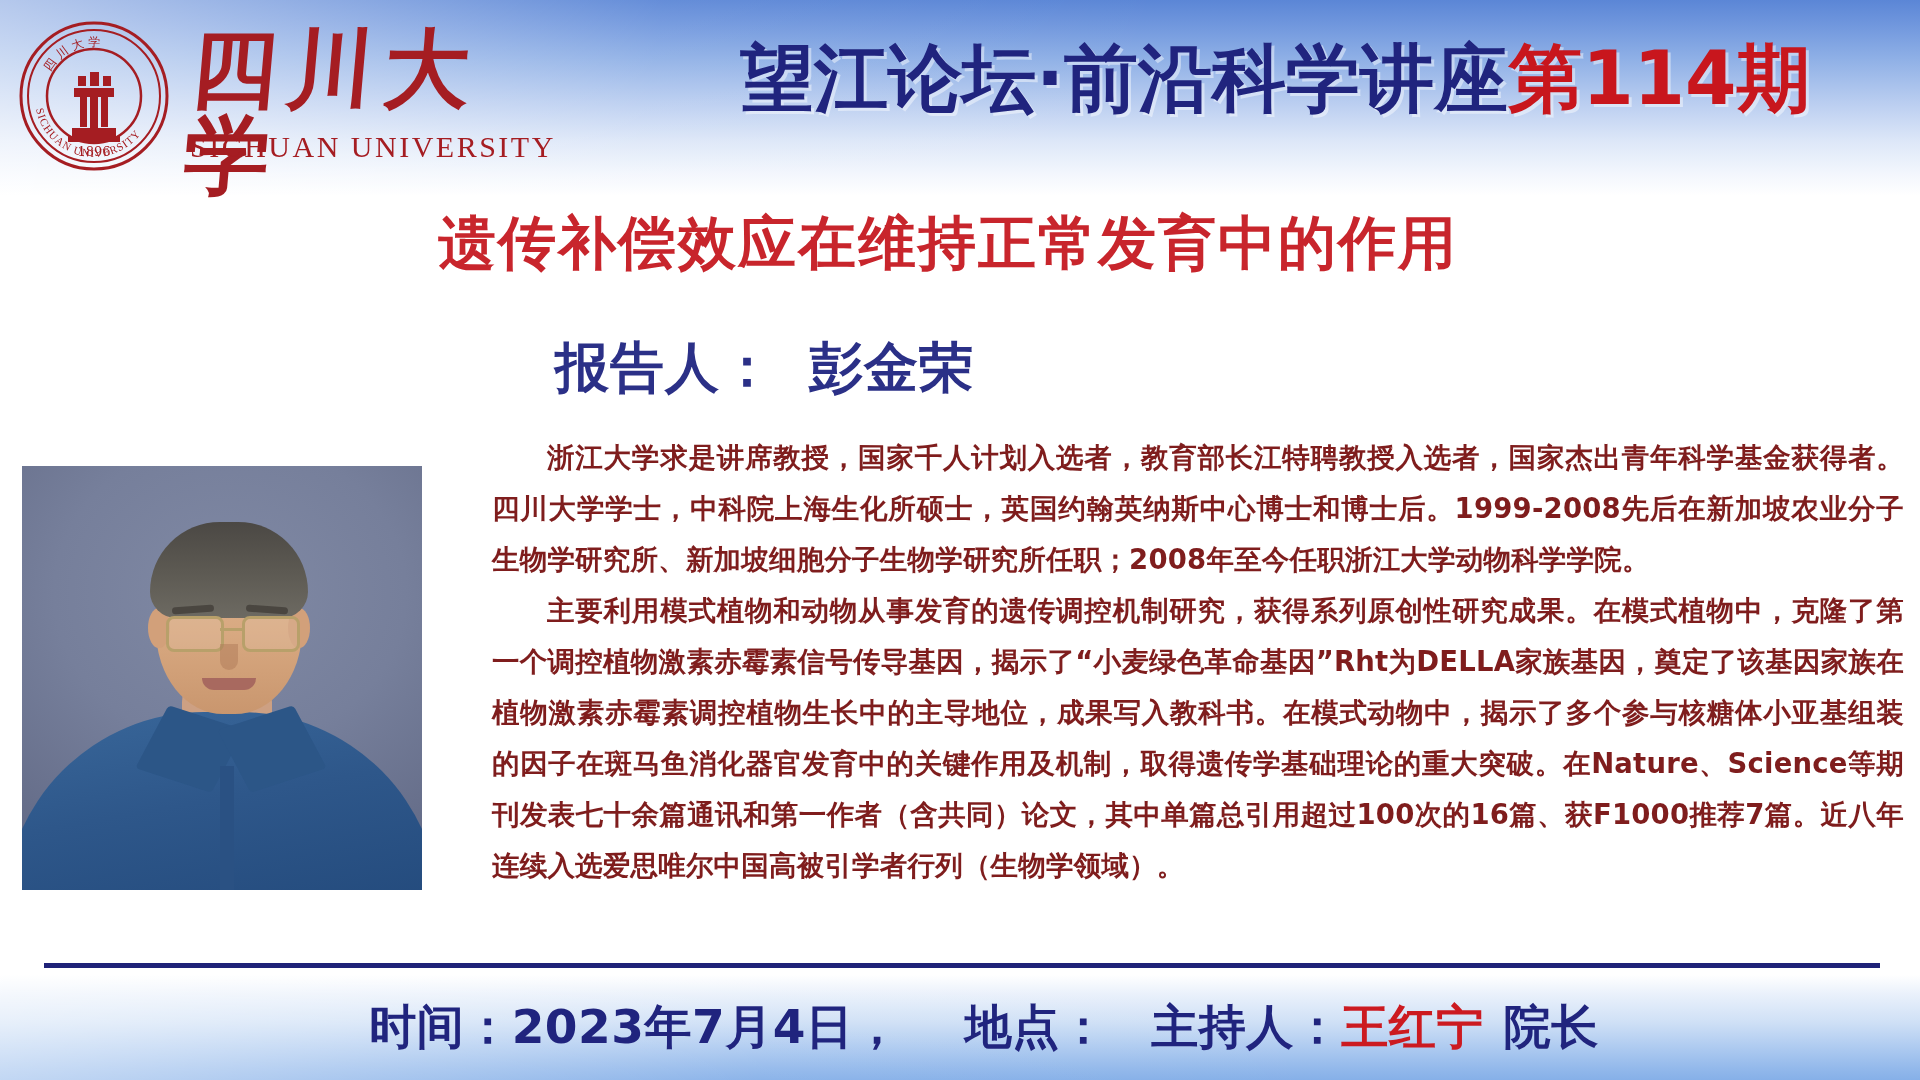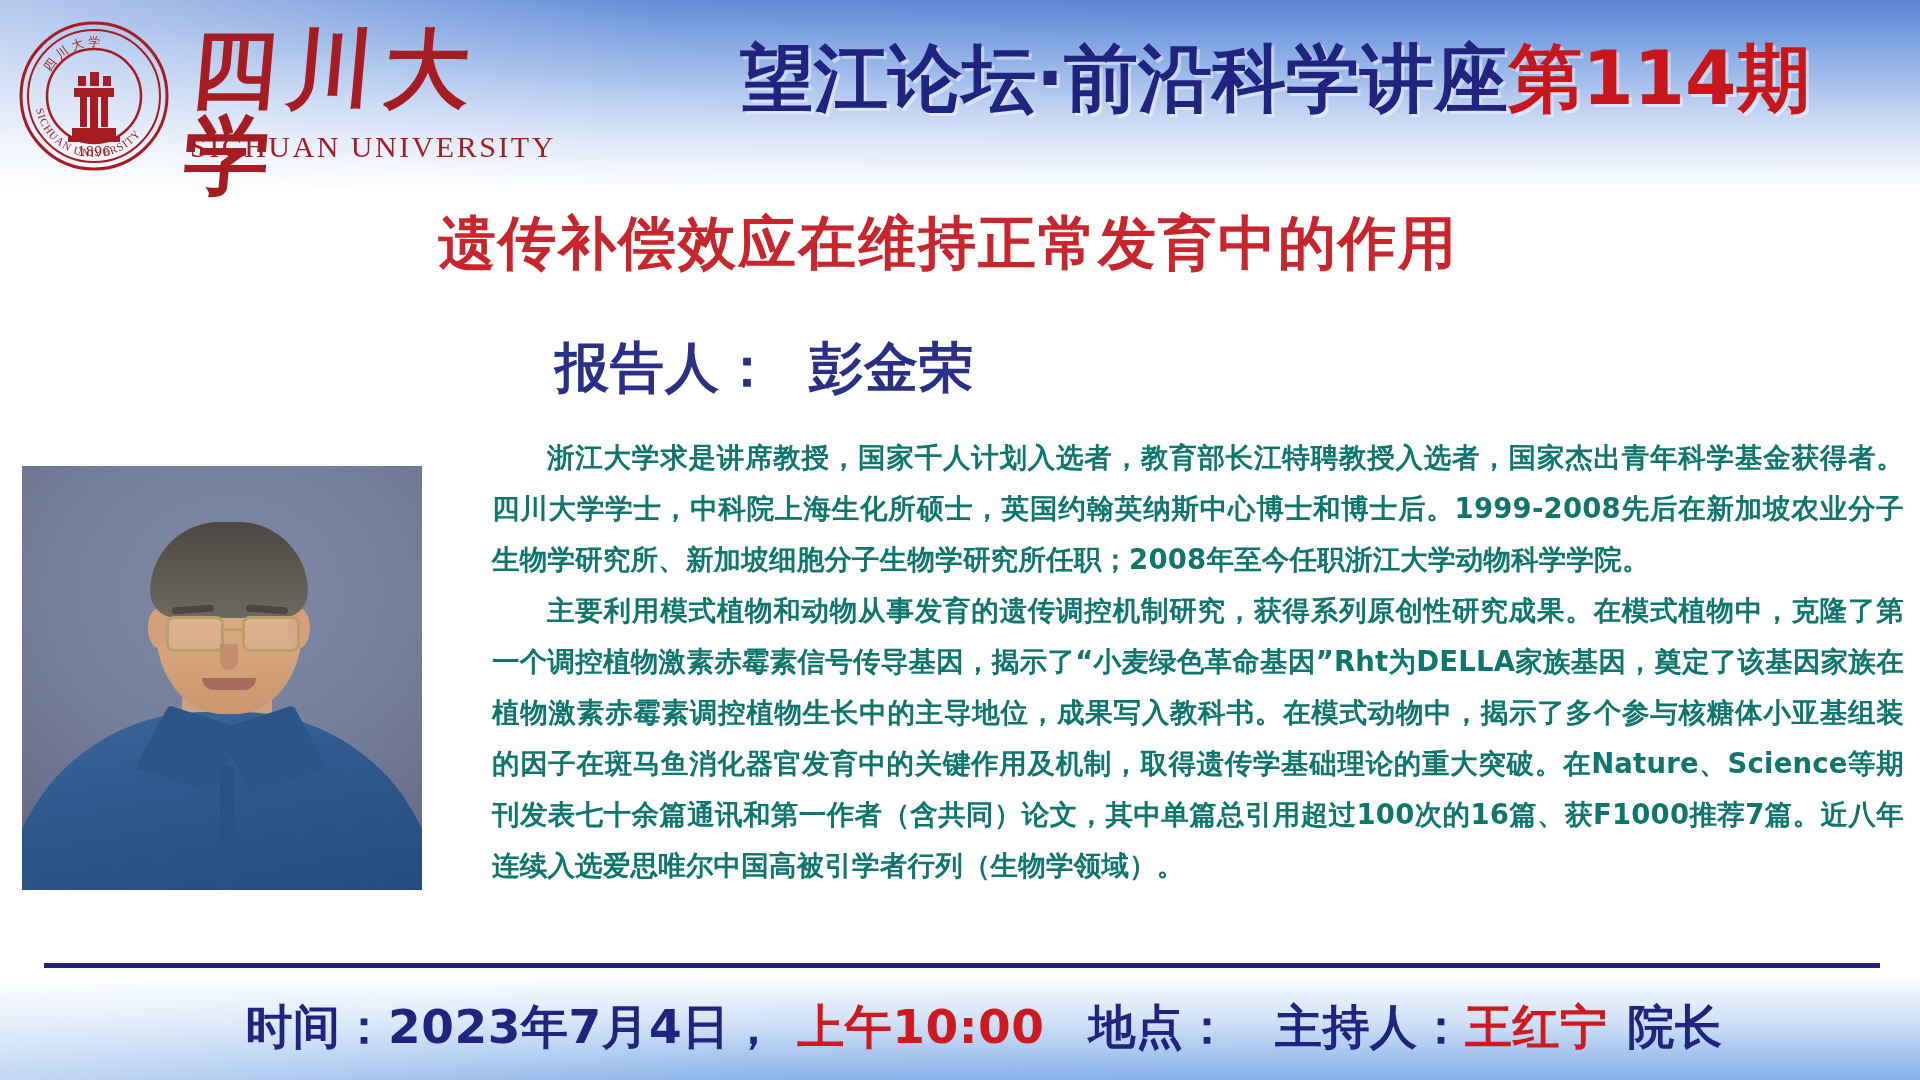--- a/index.html
+++ b/index.html
@@ -103,21 +103,21 @@
   .ph-lens.l{left:2px;}.ph-lens.r{left:78px;}
   .ph-bridge{position:absolute;left:56px;top:12px;width:24px;height:3px;background:#b8a06a;}
   .ph-brow-l{position:absolute;left:150px;top:140px;width:42px;height:7px;border-radius:4px;background:#4a4640;transform:rotate(-4deg);}
   .ph-brow-r{position:absolute;left:224px;top:140px;width:42px;height:7px;border-radius:4px;background:#4a4640;transform:rotate(4deg);}
   .ph-mouth{position:absolute;left:180px;top:212px;width:54px;height:12px;border-radius:0 0 26px 26px;background:#a8695f;}
   .ph-nose{position:absolute;left:198px;top:178px;width:18px;height:26px;border-radius:0 0 10px 10px;background:rgba(170,118,85,0.45);}
 
   
   .bio{
     position:absolute;left:492px;top:432px;width:1412px;
-    color:#0f766e;font-weight:bold;font-size:27.5px;line-height:51px;
+    color:#7f1d1d;font-weight:bold;font-size:27.5px;line-height:51px;
     text-align:justify;letter-spacing:0.2px;
   }
   .bio p{margin:0;text-indent:2em;}
 
   
   .divider{position:absolute;left:44px;top:963px;width:1836px;height:5px;background:#1f2278;}
 
   
   .footer-band{
     position:absolute;left:0;top:975px;width:1920px;height:105px;
@@ -206,21 +206,20 @@
     <p>主要利用模式植物和动物从事发育的遗传调控机制研究，获得系列原创性研究成果。在模式植物中，克隆了第一个调控植物激素赤霉素信号传导基因，揭示了“小麦绿色革命基因”Rht为DELLA家族基因，奠定了该基因家族在植物激素赤霉素调控植物生长中的主导地位，成果写入教科书。在模式动物中，揭示了多个参与核糖体小亚基组装的因子在斑马鱼消化器官发育中的关键作用及机制，取得遗传学基础理论的重大突破。在Nature、Science等期刊发表七十余篇通讯和第一作者（含共同）论文，其中单篇总引用超过100次的16篇、获F1000推荐7篇。近八年连续入选爱思唯尔中国高被引学者行列（生物学领域）。</p>
   </div>
 
   <div class="divider"></div>
 
   <div class="footer-band"></div>
   <div class="footer-content">
     <span class="f-blue">时间：</span>
       <span class="f-blue">2023年7月4日，</span>
       <span class="f-gap-sm"></span>
-      <span class="f-red">上午10:00</span>
       <span class="f-gap"></span>
       <span class="f-blue">地点：</span>
       <span class="f-gap"></span>
       <span class="f-blue">主持人：</span>
       <span class="f-red">王红宁</span>
       <span class="f-gap-sm"></span>
       <span class="f-blue">院长</span>
   </div>
 
 </div>

